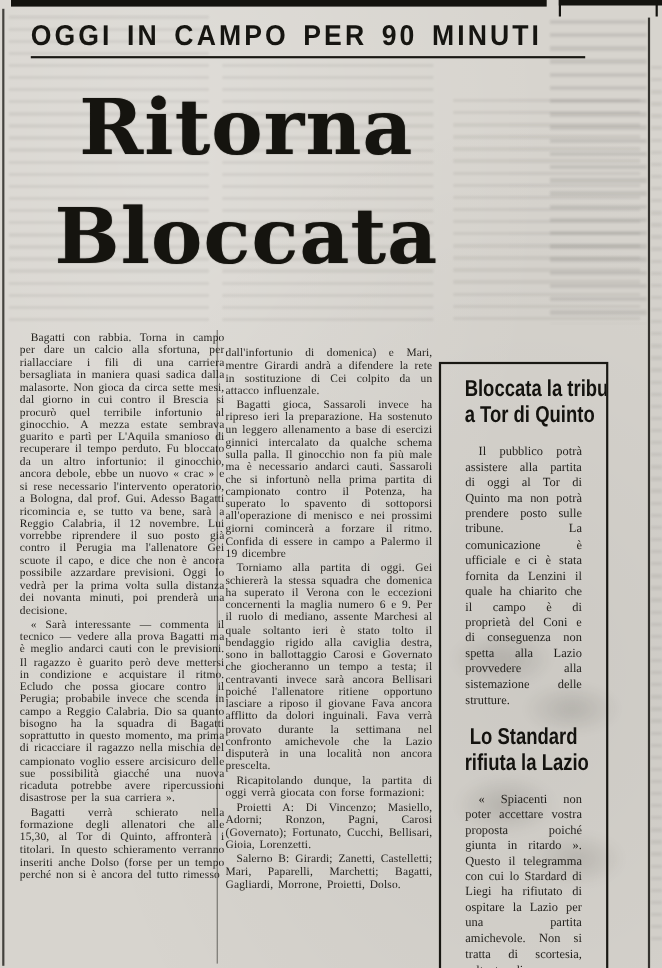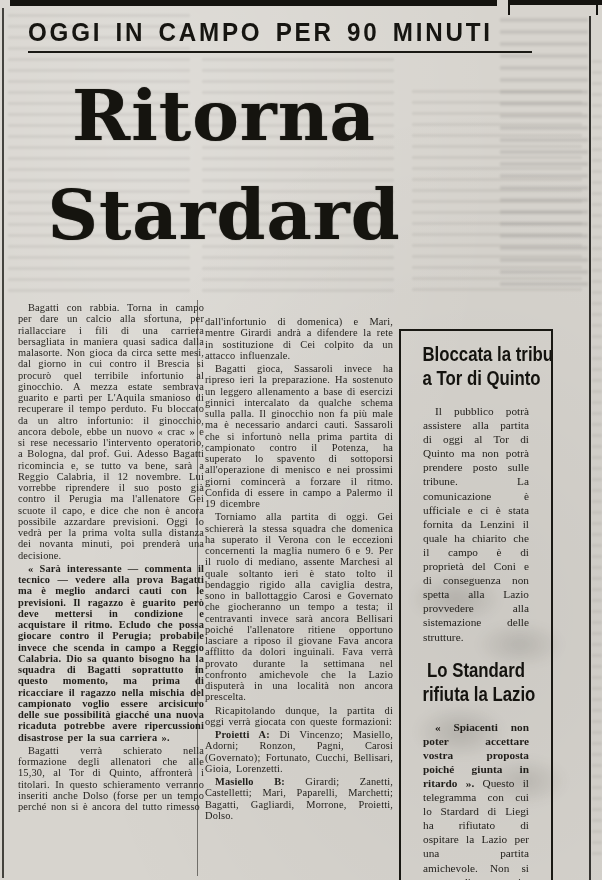--- a/index.html
+++ b/index.html
@@ -41,21 +41,21 @@
     text-shadow:0 0 1px rgba(20,19,15,.6);
   }
 
   
   .body-col{
     text-align:justify;font-size:10.4px;line-height:11.25px;
     letter-spacing:.15px;word-spacing:1.6px;color:#201e1a;overflow:hidden;
   }
   .body-col p{margin:0 0 2px 0;text-indent:10px;}
   .body-col p.noindent{text-indent:0;}
-  .b{font-weight:bold;}
+  .b{font-weight:normal;}
   .col1{left:18px;top:302px;width:186px;height:574px;}
   .col2{left:205px;top:316px;width:188px;height:574px;}
 
   
   .sidebar-box{
     left:399px;top:329px;width:154px;height:553px;
     border:2px solid #191813;box-sizing:border-box;
     padding:2px 8px;overflow:hidden;
   }
   .side-title{
@@ -104,36 +104,36 @@
 <div class="abs stub stub-b"></div>
 <div class="abs rule-left"></div>
 <div class="abs rule-right"></div>
 <div class="abs col-rule"></div>
 
 <div class="abs kicker">OGGI IN CAMPO PER 90 MINUTI</div>
 <div class="abs kicker-rule"></div>
 
 <div class="abs headline">
   <span>Ritorna</span><br>
-  <span>Stardard</span>
+  <span>Bloccata</span>
 </div>
 
 <div class="abs body-col col1">
   <p>Bagatti con rabbia. Torna in campo per dare un calcio alla sfortuna, per riallacciare i fili di una carriera bersagliata in maniera quasi sadica dalla malasorte. Non gioca da circa sette mesi, dal giorno in cui contro il Brescia si procurò quel terribile infortunio al ginocchio. A mezza estate sembrava guarito e partì per L'Aquila smanioso di recuperare il tempo perduto. Fu bloccato da un altro infortunio: il ginocchio, ancora debole, ebbe un nuovo « crac » e si rese necessario l'intervento operatorio, a Bologna, dal prof. Gui. Adesso Bagatti ricomincia e, se tutto va bene, sarà a Reggio Calabria, il 12 novembre. Lui vorrebbe riprendere il suo posto già contro il Perugia ma l'allenatore Gei scuote il capo, e dice che non è ancora possibile azzardare previsioni. Oggi lo vedrà per la prima volta sulla distanza dei novanta minuti, poi prenderà una decisione.</p>
   <p class="b">« Sarà interessante — commenta il tecnico — vedere alla prova Bagatti ma è meglio andarci cauti con le previsioni. Il ragazzo è guarito però deve mettersi in condizione e acquistare il ritmo. Ecludo che possa giocare contro il Perugia; probabile invece che scenda in campo a Reggio Calabria. Dio sa quanto bisogno ha la squadra di Bagatti soprattutto in questo momento, ma prima di ricacciare il ragazzo nella mischia del campionato voglio essere arcisicuro delle sue possibilità giacché una nuova ricaduta potrebbe avere ripercussioni disastrose per la sua carriera ».</p>
   <p>Bagatti verrà schierato nella formazione degli allenatori che alle 15,30, al Tor di Quinto, affronterà i titolari. In questo schieramento verranno inseriti anche Dolso (forse per un tempo perché non si è ancora del tutto rimesso</p>
 </div>
 
 <div class="abs body-col col2">
   <p class="noindent">dall'infortunio di domenica) e Mari, mentre Girardi andrà a difendere la rete in sostituzione di Cei colpito da un attacco influenzale.</p>
   <p>Bagatti gioca, Sassaroli invece ha ripreso ieri la preparazione. Ha sostenuto un leggero allenamento a base di esercizi ginnici intercalato da qualche schema sulla palla. Il ginocchio non fa più male ma è necessario andarci cauti. Sassaroli che si infortunò nella prima partita di campionato contro il Potenza, ha superato lo spavento di sottoporsi all'operazione di menisco e nei prossimi giorni comincerà a forzare il ritmo. Confida di essere in campo a Palermo il 19 dicembre</p>
   <p>Torniamo alla partita di oggi. Gei schiererà la stessa squadra che domenica ha superato il Verona con le eccezioni concernenti la maglia numero 6 e 9. Per il ruolo di mediano, assente Marchesi al quale soltanto ieri è stato tolto il bendaggio rigido alla caviglia destra, sono in ballottaggio Carosi e Governato che giocheranno un tempo a testa; il centravanti invece sarà ancora Bellisari poiché l'allenatore ritiene opportuno lasciare a riposo il giovane Fava ancora afflitto da dolori inguinali. Fava verrà provato durante la settimana nel confronto amichevole che la Lazio disputerà in una località non ancora prescelta.</p>
-  <p>Ricapitolando dunque, la partita di oggi verrà giocata con queste formazioni:</p>
+  <p>Ricapitolando dunque, la partita di oggi verrà giocata con forse formazioni:</p>
   <p><span class="b">Proietti A:</span> <span>Di Vincenzo; Masiello, Adorni; Ronzon, Pagni, Carosi (Governato); Fortunato, Cucchi, Bellisari, Gioia, Lorenzetti.</span></p>
-  <p><span class="b">Masiello B:</span> <span>Girardi; Zanetti, Castelletti; Mari, Paparelli, Marchetti; Bagatti, Gagliardi, Morrone, Proietti, Dolso.</span></p>
+  <p><span class="b">Salerno B:</span> <span>Girardi; Zanetti, Castelletti; Mari, Paparelli, Marchetti; Bagatti, Gagliardi, Morrone, Proietti, Dolso.</span></p>
 </div>
 
 <div class="abs sidebar-box">
   <div class="side-title">
     <span class="tline">Bloccata la tribuna</span>
     <span class="tline">a Tor di Quinto</span>
   </div>
   <div class="side-body">
     <p>Il pubblico potrà assistere alla partita di oggi al Tor di Quinto ma non potrà prendere posto sulle tribune. La comunicazione è ufficiale e ci è stata fornita da Lenzini il quale ha chiarito che il campo è di proprietà del Coni e di conseguenza non spetta alla Lazio provvedere alla sistemazione delle strutture.</p>
   </div>

